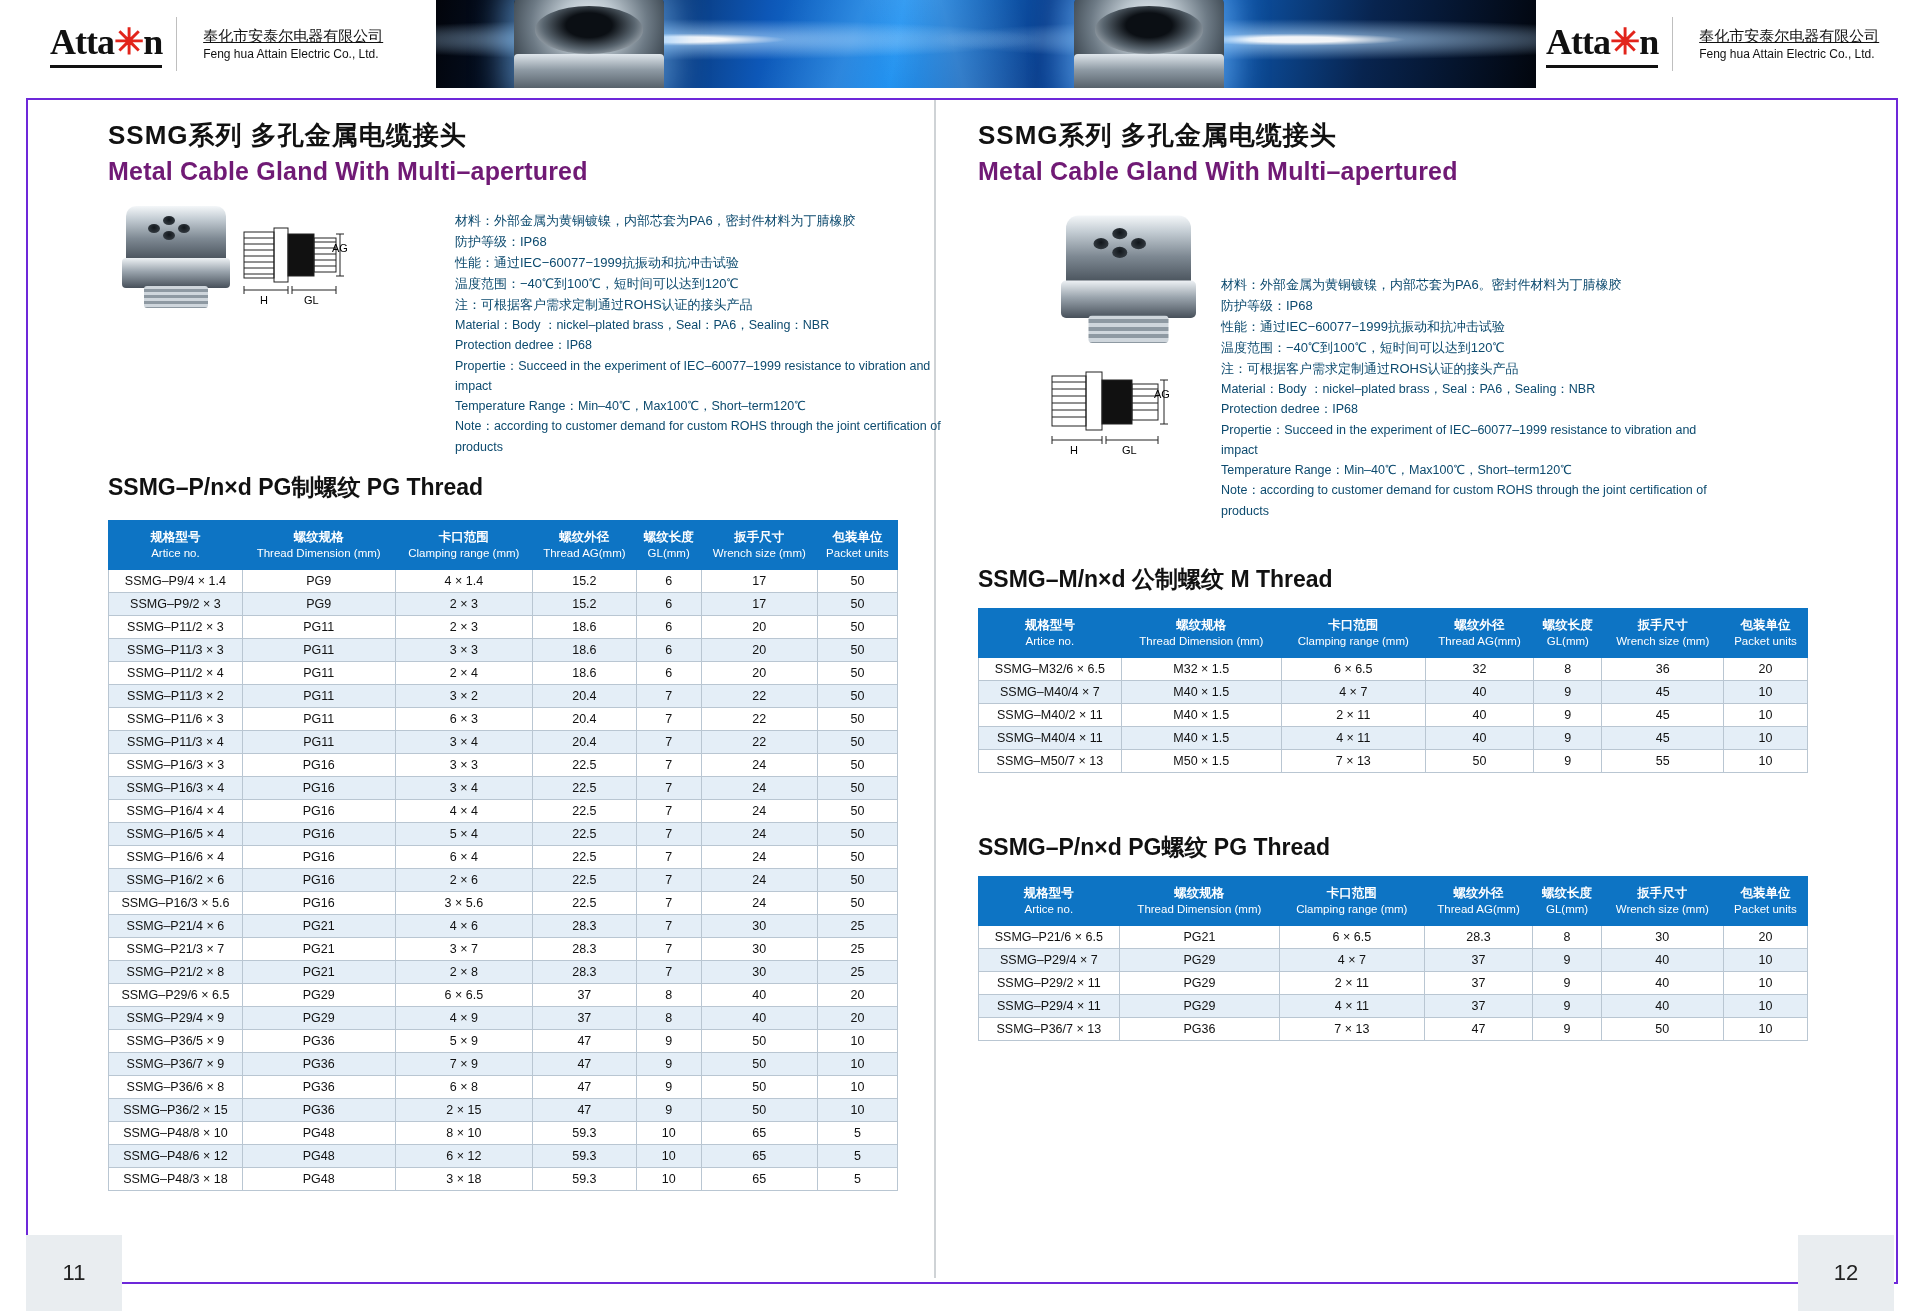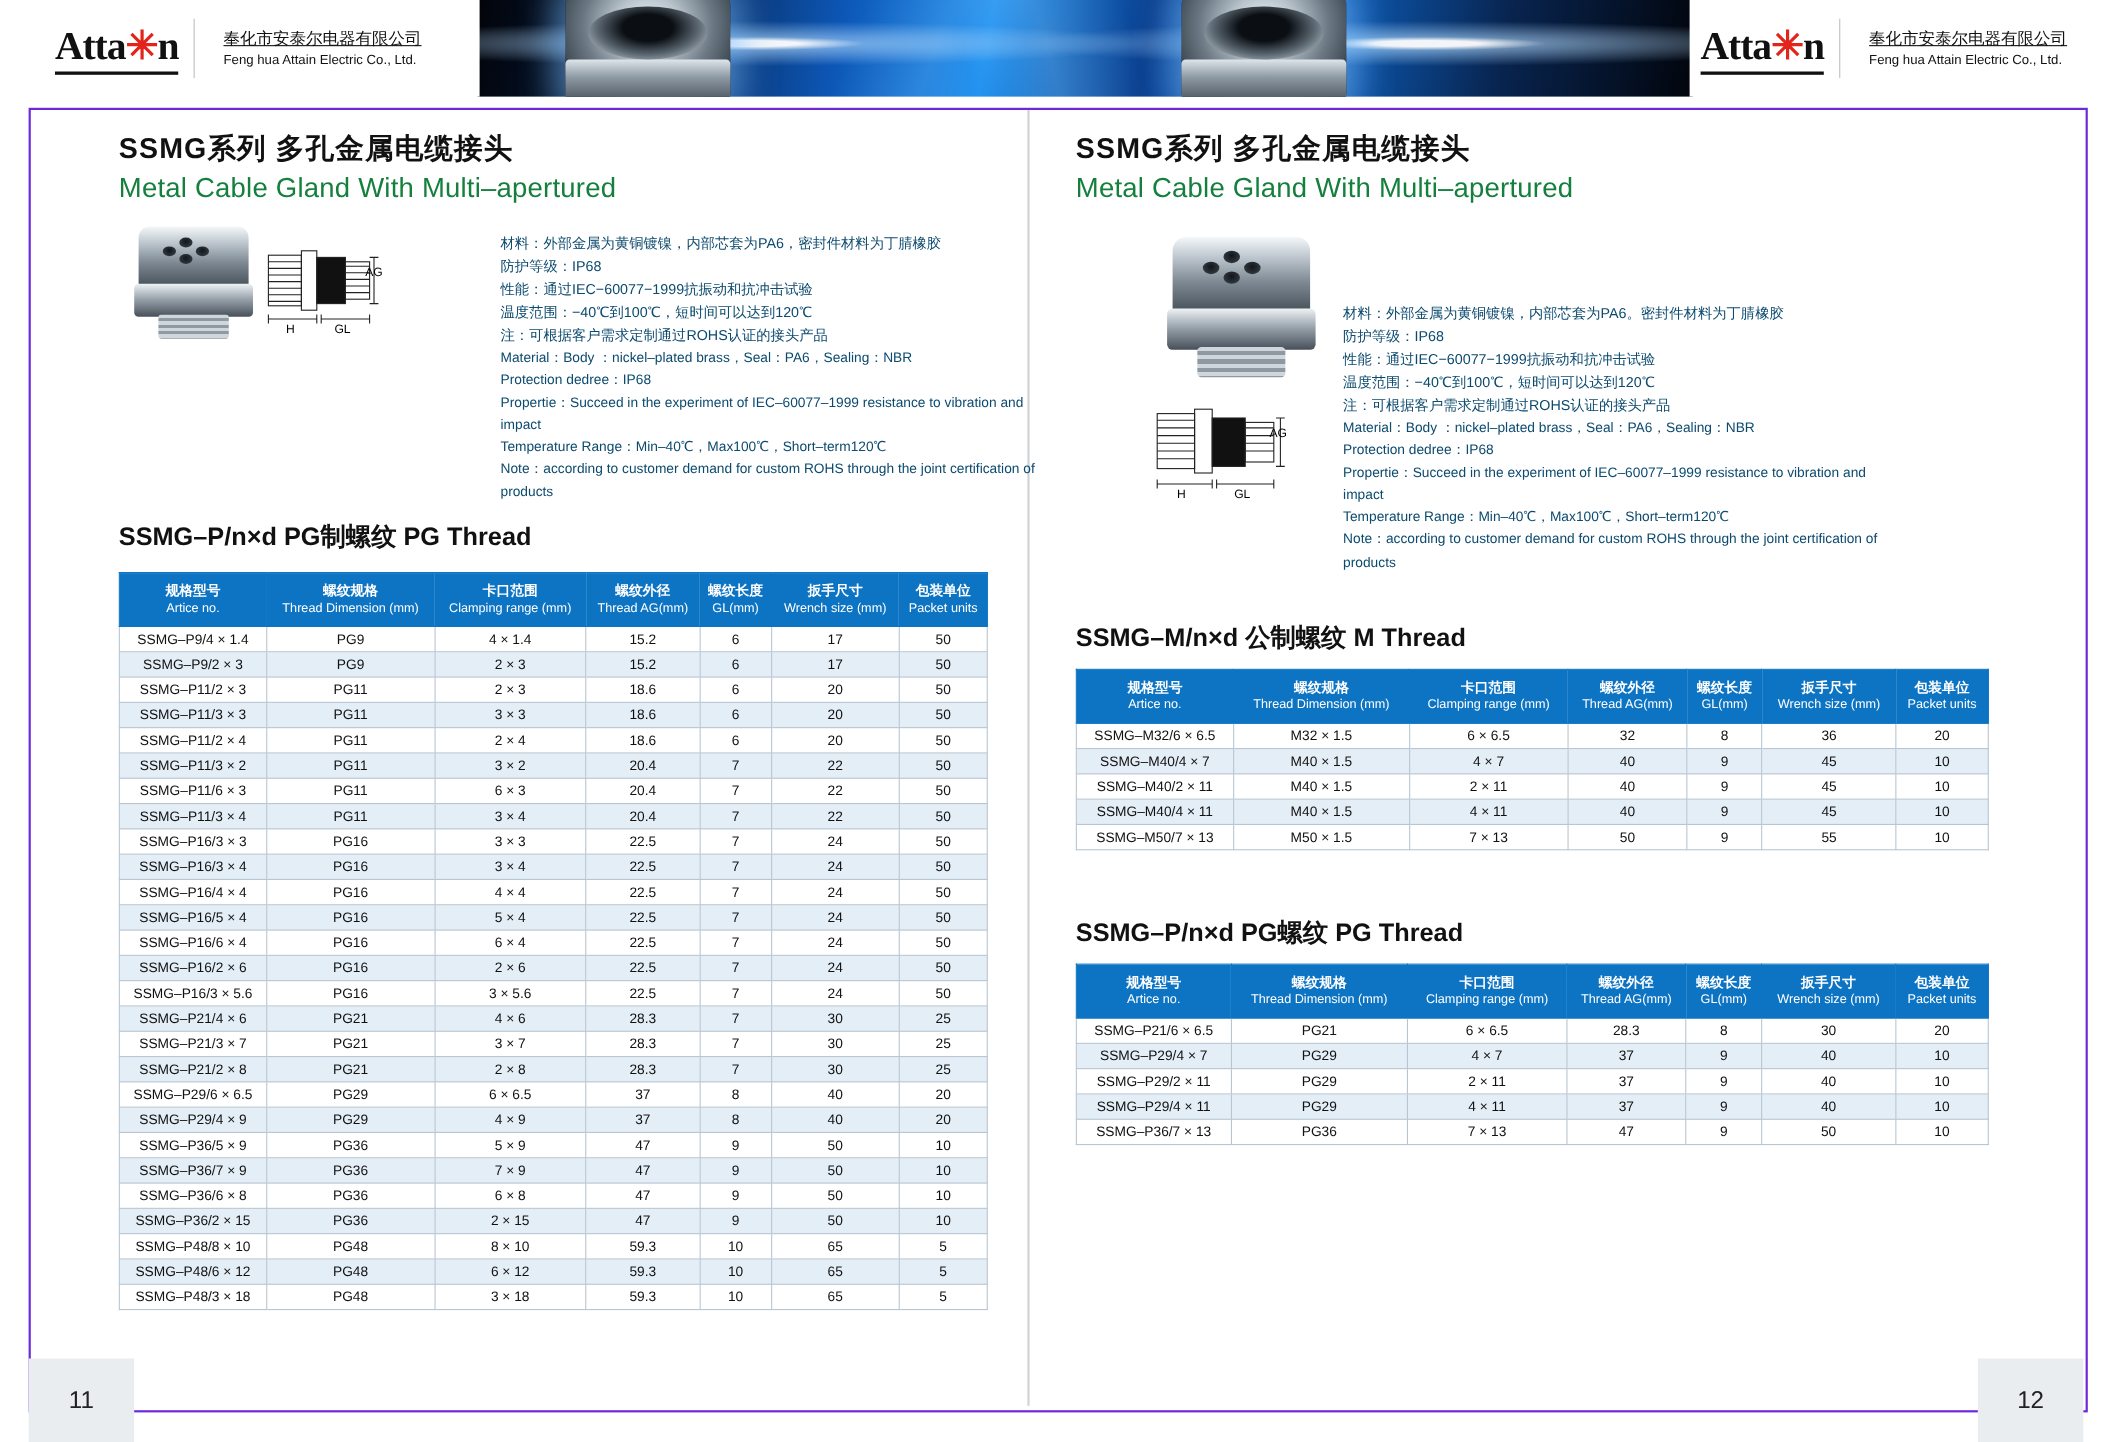--- a/index.html
+++ b/index.html
@@ -61,21 +61,21 @@
 
   
   .sheet{position:absolute;left:26px;top:98px;width:1868px;height:1182px;border:2px solid #6d28d9;background:#fff;}
   .mid-line{position:absolute;left:934px;top:100px;width:2px;height:1178px;background:#cfd3d6;}
 
   .col{position:absolute;top:0;}
   .col-left{left:0;width:934px;}
   .col-right{left:934px;width:934px;}
 
   .title-cn{font-size:26px;font-weight:bold;color:#111;letter-spacing:1px;}
-  .title-en{font-size:25px;font-weight:normal;color:#15803d;margin-top:4px;letter-spacing:.2px;}
+  .title-en{font-size:25px;font-weight:bold;color:#701a75;margin-top:4px;letter-spacing:.2px;}
 
   
   .photo{
     position:relative;width:118px;height:112px;
   }
   .photo .cap{
     position:absolute;left:8px;top:6px;width:100px;height:60px;border-radius:10px 10px 6px 6px;
     background:linear-gradient(180deg,#f4f7f9 0%,#c3ccd3 22%,#7d8892 55%,#39424b 100%);
   }
   .photo .cap:after{

